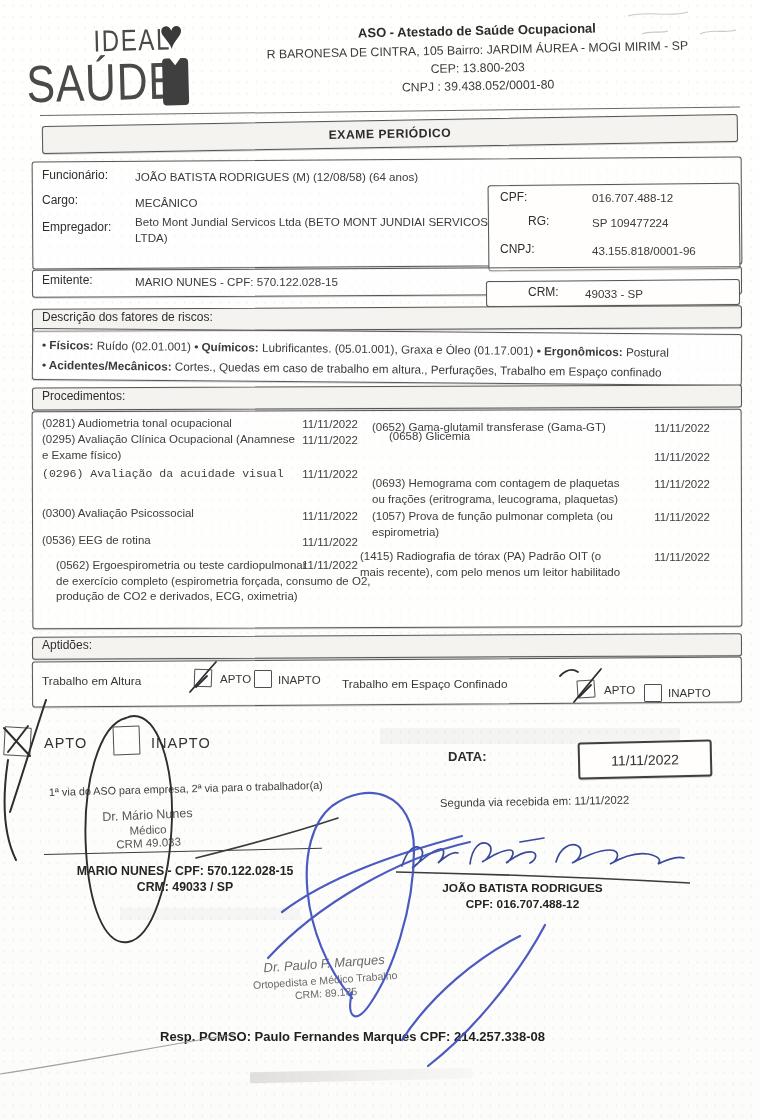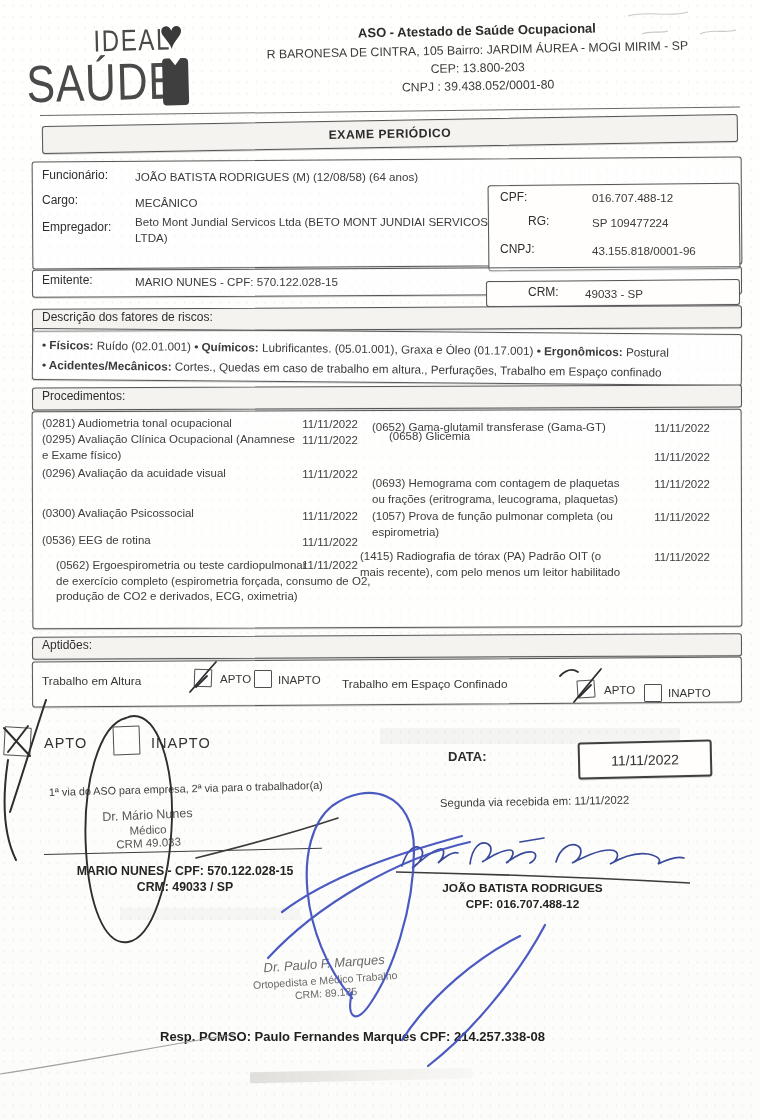--- a/index.html
+++ b/index.html
@@ -94,21 +94,21 @@
 
   <div class="sbox strip" style="left:32px;top:386px;width:708px;height:21px;transform:rotate(-.25deg);"></div>
   <div class="abs lbl" style="left:42px;top:389px;">Procedimentos:</div>
   <div class="sbox" style="left:32px;top:410px;width:708px;height:216px;transform:rotate(-.2deg);"></div>
 
   <div class="abs pname" style="left:42px;top:416px;width:268px;">(0281) Audiometria tonal ocupacional</div>
   <div class="abs pdate" style="left:290px;top:418px;width:68px;text-align:right;">11/11/2022</div>
   <div class="abs pname" style="left:42px;top:432px;width:268px;">(0295) Avaliação Clínica Ocupacional (Anamnese
 e Exame físico)</div>
   <div class="abs pdate" style="left:290px;top:434px;width:68px;text-align:right;">11/11/2022</div>
-  <div class="abs pname" style="left:42px;top:466px;width:268px;">(0296) Avaliação da acuidade visual</div>
+  <div class="abs pname" style="left:42px;top:466px;width:268px;font-family:Liberation Mono, monospace;">(0296) Avaliação da acuidade visual</div>
   <div class="abs pdate" style="left:290px;top:468px;width:68px;text-align:right;">11/11/2022</div>
   <div class="abs pname" style="left:42px;top:506px;width:268px;">(0300) Avaliação Psicossocial</div>
   <div class="abs pdate" style="left:290px;top:510px;width:68px;text-align:right;">11/11/2022</div>
   <div class="abs pname" style="left:42px;top:533px;width:268px;">(0536) EEG de rotina</div>
   <div class="abs pdate" style="left:290px;top:536px;width:68px;text-align:right;">11/11/2022</div>
   <div class="abs pname" style="left:42px;top:558px;width:330px;margin-left:14px;">(0562) Ergoespirometria ou teste cardiopulmonar
 de exercício completo (espirometria forçada, consumo de O2,
 produção de CO2 e derivados, ECG, oximetria)</div>
   <div class="abs pdate" style="left:302px;top:559px;">11/11/2022</div>
 

